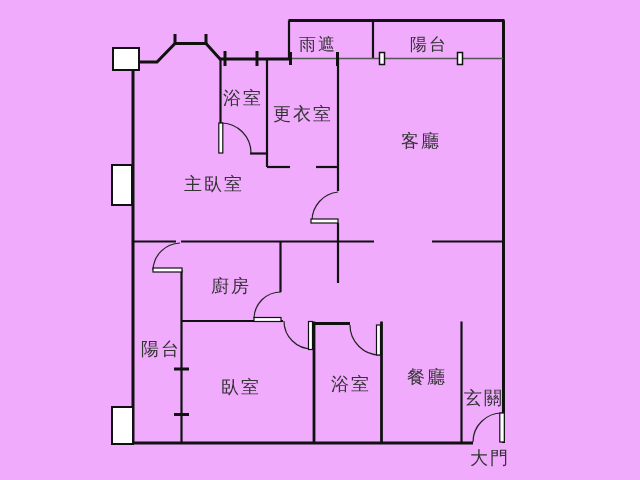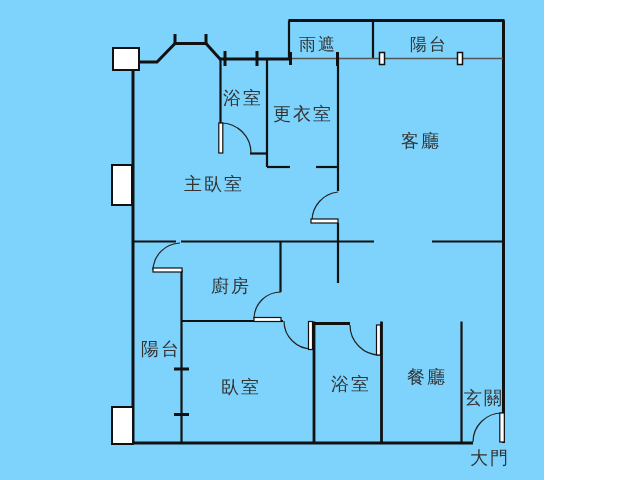--- a/index.html
+++ b/index.html
@@ -1,16 +1,16 @@
 <!DOCTYPE html>
 <html><head>
 <meta charset="utf-8">
 <style>
   html,body{margin:0;padding:0;background:#ffffff;}
-  #stage{position:relative;width:544px;height:480px;background:#7dd3fc;overflow:hidden;
+  #stage{position:relative;width:640px;height:480px;background:#f0abfc;overflow:hidden;
          font-family:"DejaVu Sans","Liberation Sans",sans-serif;}
   svg{display:block}
   text.room-label{fill:#333333;font-size:18px;letter-spacing:2px;text-anchor:middle;
                   font-family:"DejaVu Sans","Liberation Sans",sans-serif;}
   text.small-label{font-size:17px;}
 </style>
 </head>
 <body>
 
 <div id="stage">

